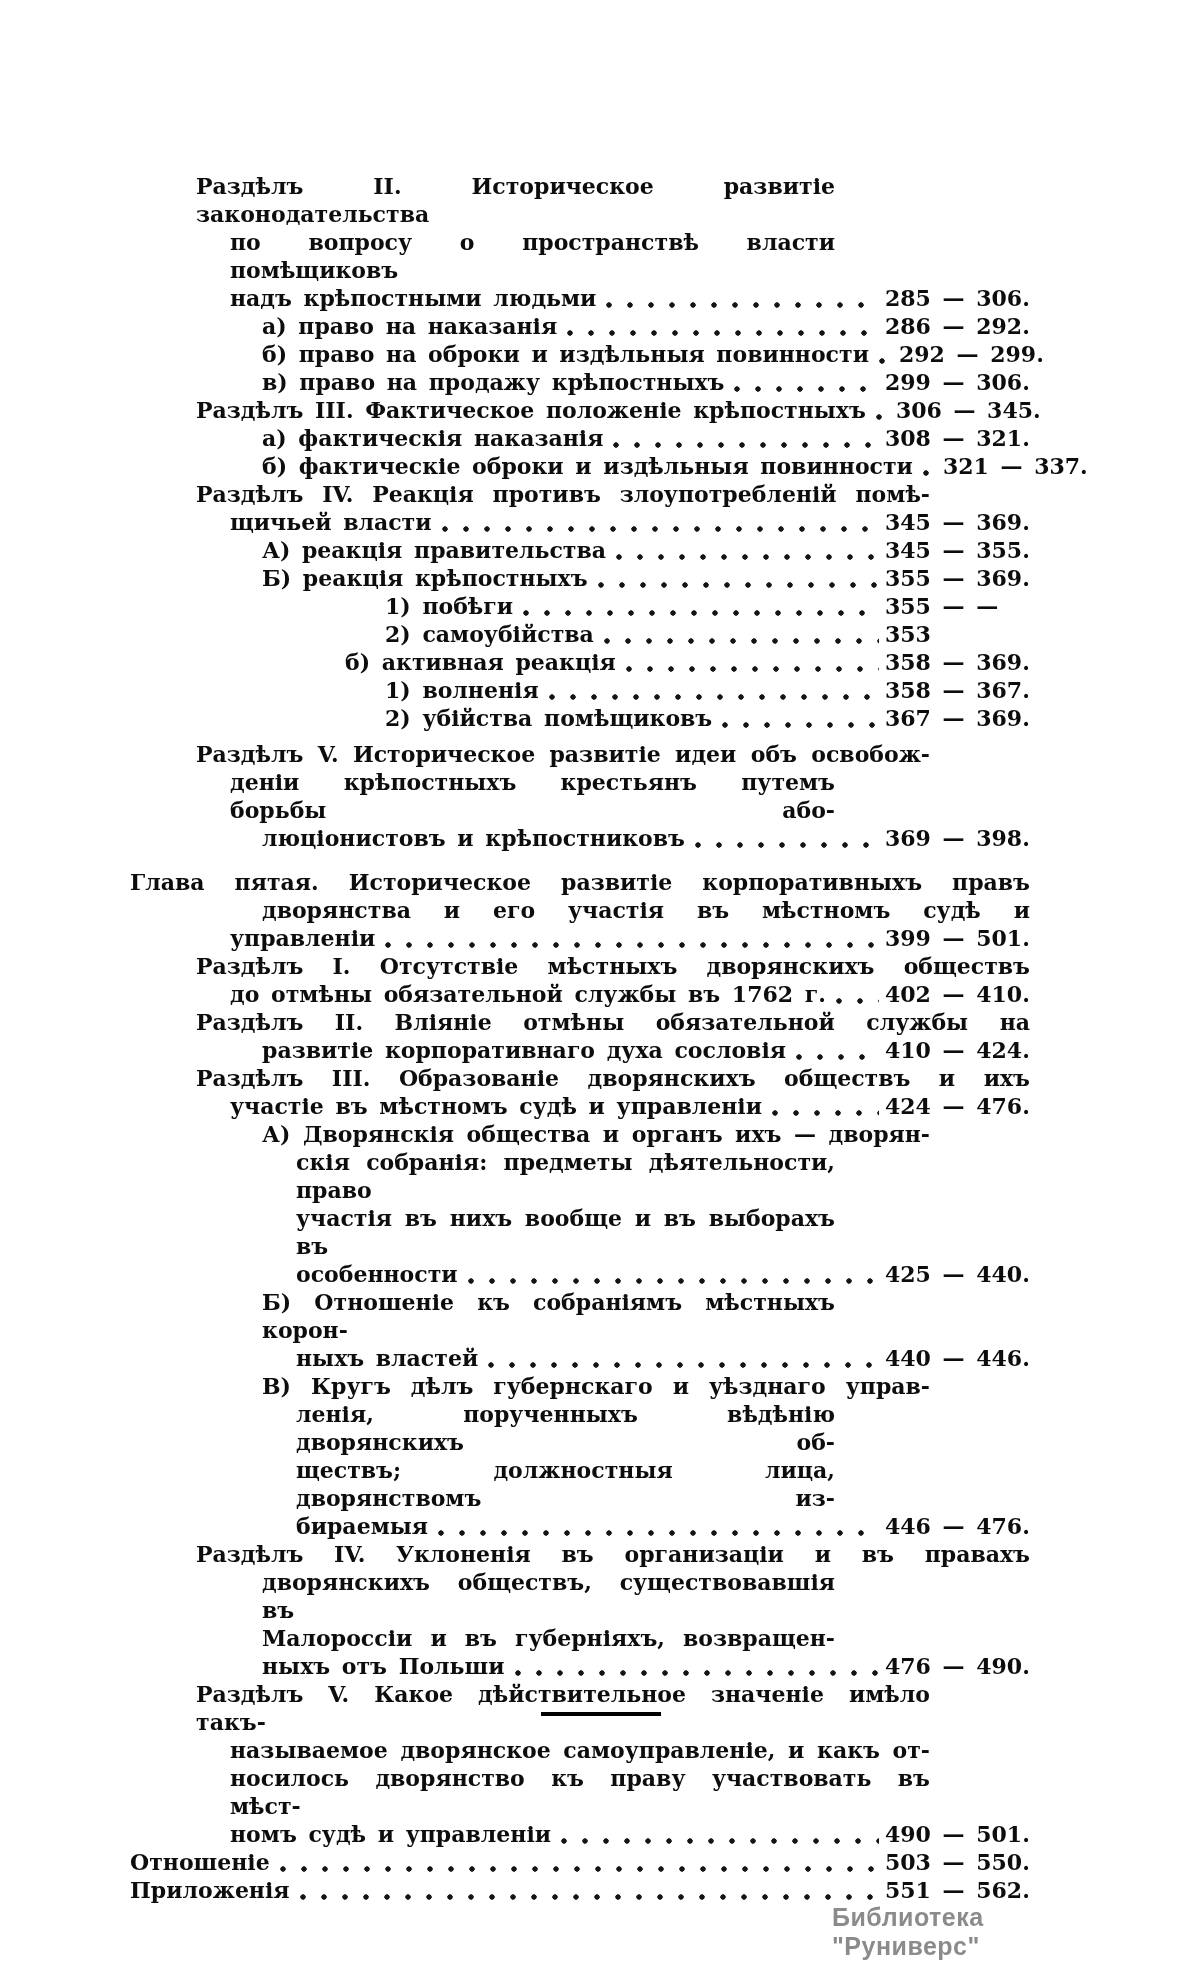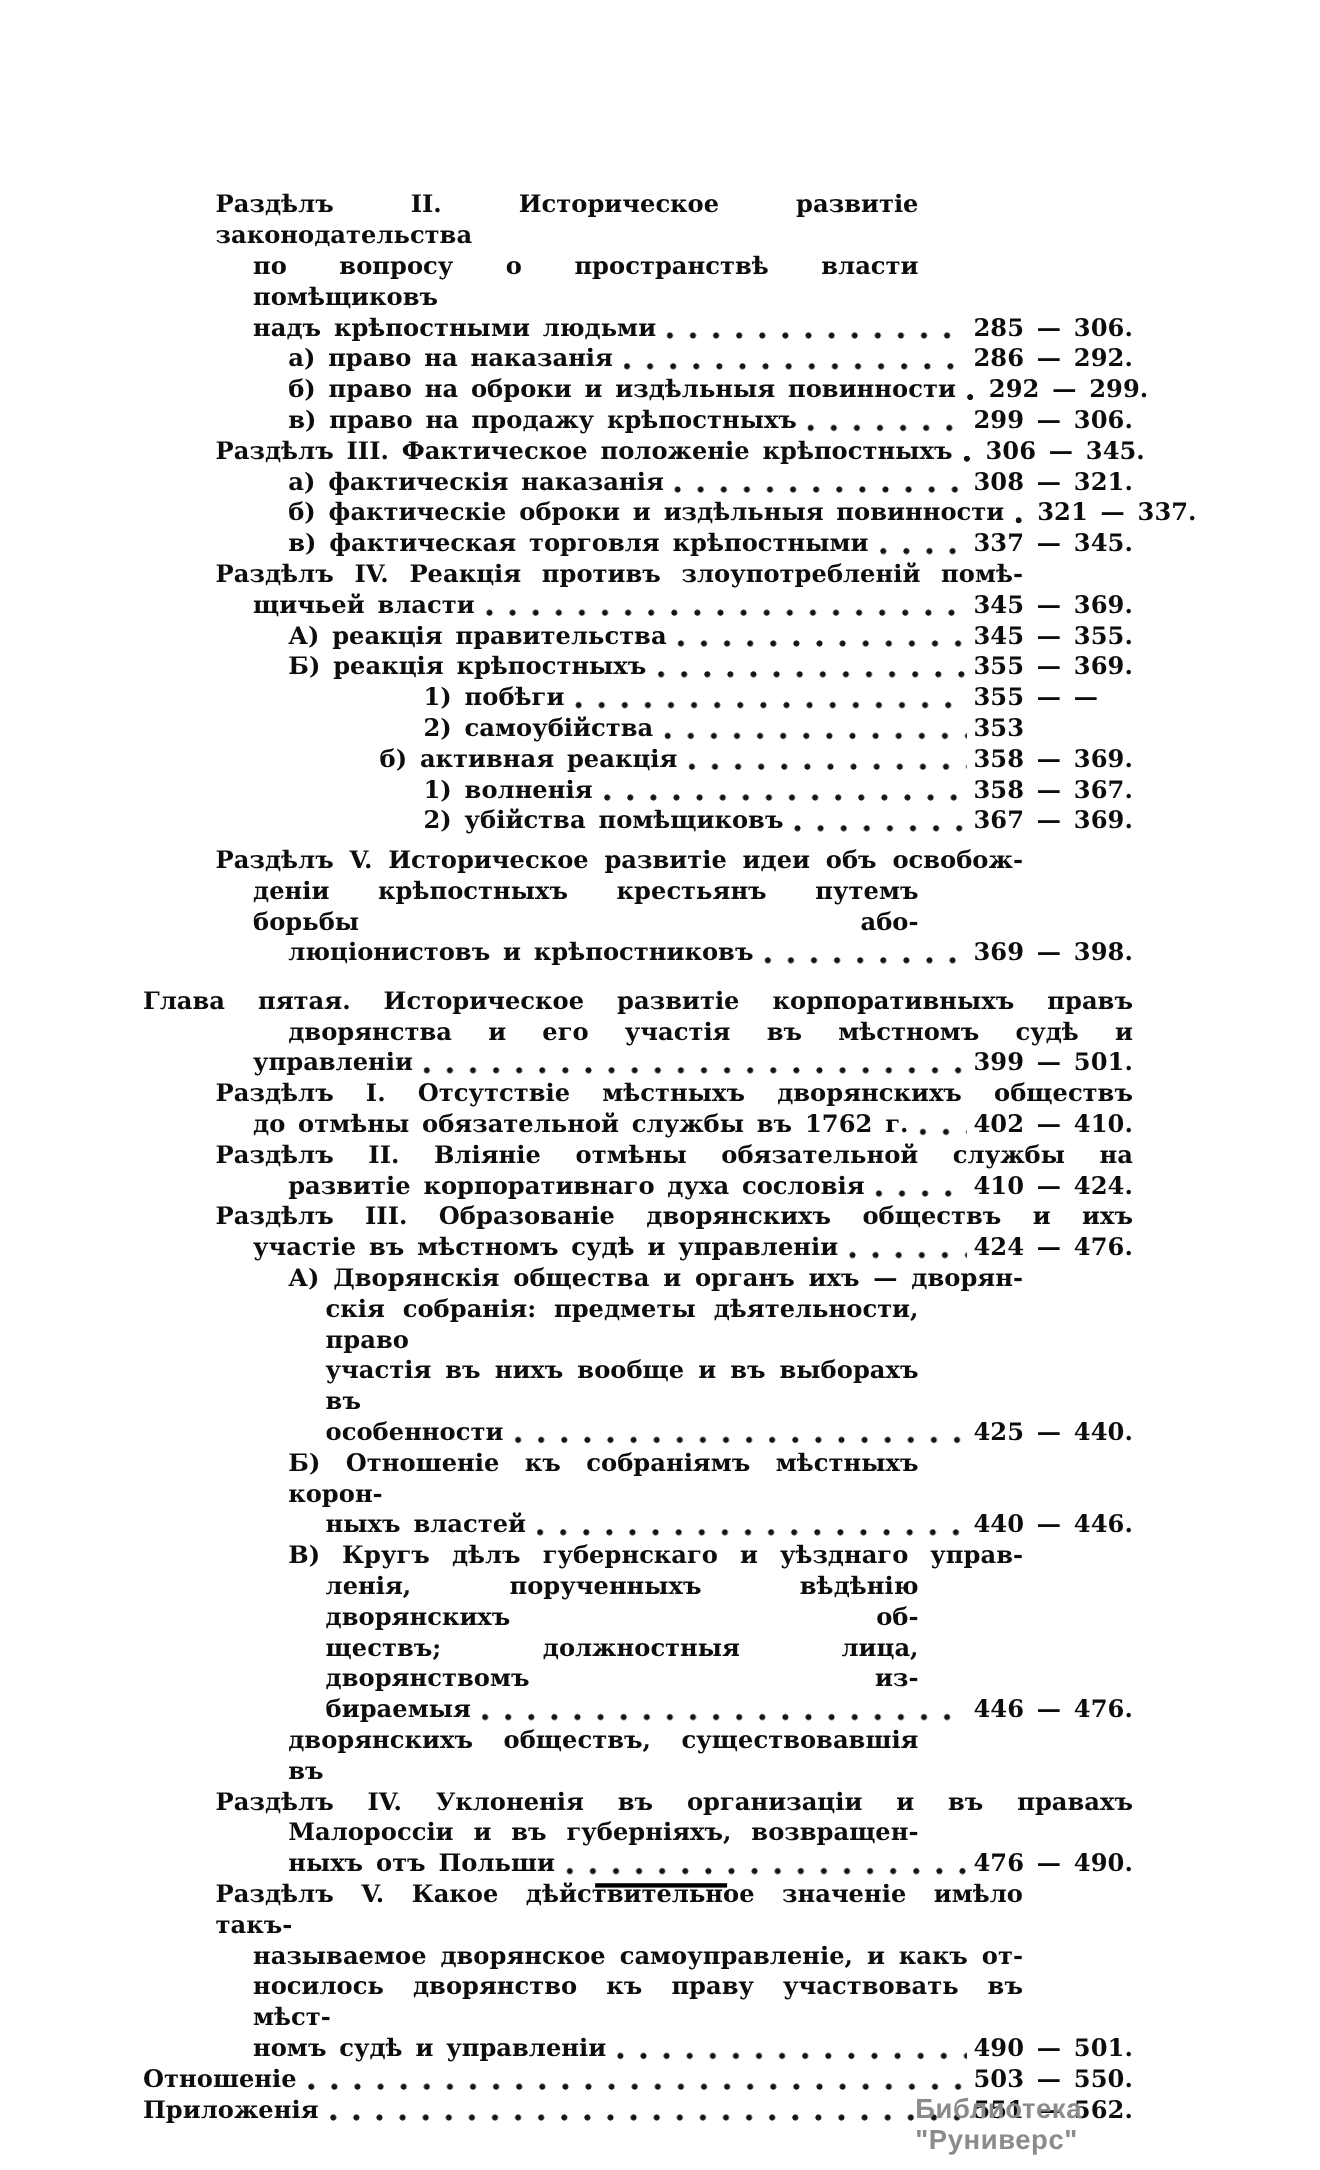--- a/index.html
+++ b/index.html
@@ -108,25 +108,20 @@
       <div class="line ind3">
         <span class="txt">а) фактическія наказанія</span>
         <span class="leader"></span>
         <span class="pages">308 — 321.</span>
       </div>
       <div class="line ind3">
         <span class="txt">б) фактическіе оброки и издѣльныя повинности</span>
         <span class="leader"></span>
         <span class="pages">321 — 337.</span>
       </div>
-      <div class="line ind3">
-        <span class="txt">в) фактическая торговля крѣпостными</span>
-        <span class="leader"></span>
-        <span class="pages">337 — 345.</span>
-      </div>
       <div class="line ind1">
         <span class="txt wide">Раздѣлъ IV. Реакція противъ злоупотребленій помѣ-</span>
       </div>
       <div class="line ind2">
         <span class="txt">щичьей власти</span>
         <span class="leader"></span>
         <span class="pages">345 — 369.</span>
       </div>
       <div class="line ind3">
         <span class="txt">А) реакція правительства</span>
@@ -238,25 +233,25 @@
         <span class="txt fill">ленія, порученныхъ вѣдѣнію дворянскихъ об-</span>
       </div>
       <div class="line ind4">
         <span class="txt fill">ществъ; должностныя лица, дворянствомъ из-</span>
       </div>
       <div class="line ind4">
         <span class="txt">бираемыя</span>
         <span class="leader"></span>
         <span class="pages">446 — 476.</span>
       </div>
+      <div class="line ind1">
+        <span class="txt full">Раздѣлъ IV. Уклоненія въ организаціи и въ правахъ</span>
+      </div>
       <div class="line ind3">
         <span class="txt fill">дворянскихъ обществъ, существовавшія въ</span>
-      </div>
-      <div class="line ind1">
-        <span class="txt full">Раздѣлъ IV. Уклоненія въ организаціи и въ правахъ</span>
       </div>
       <div class="line ind3">
         <span class="txt fill">Малороссіи и въ губерніяхъ, возвращен-</span>
       </div>
       <div class="line ind3">
         <span class="txt">ныхъ отъ Польши</span>
         <span class="leader"></span>
         <span class="pages">476 — 490.</span>
       </div>
       <div class="line ind1">

